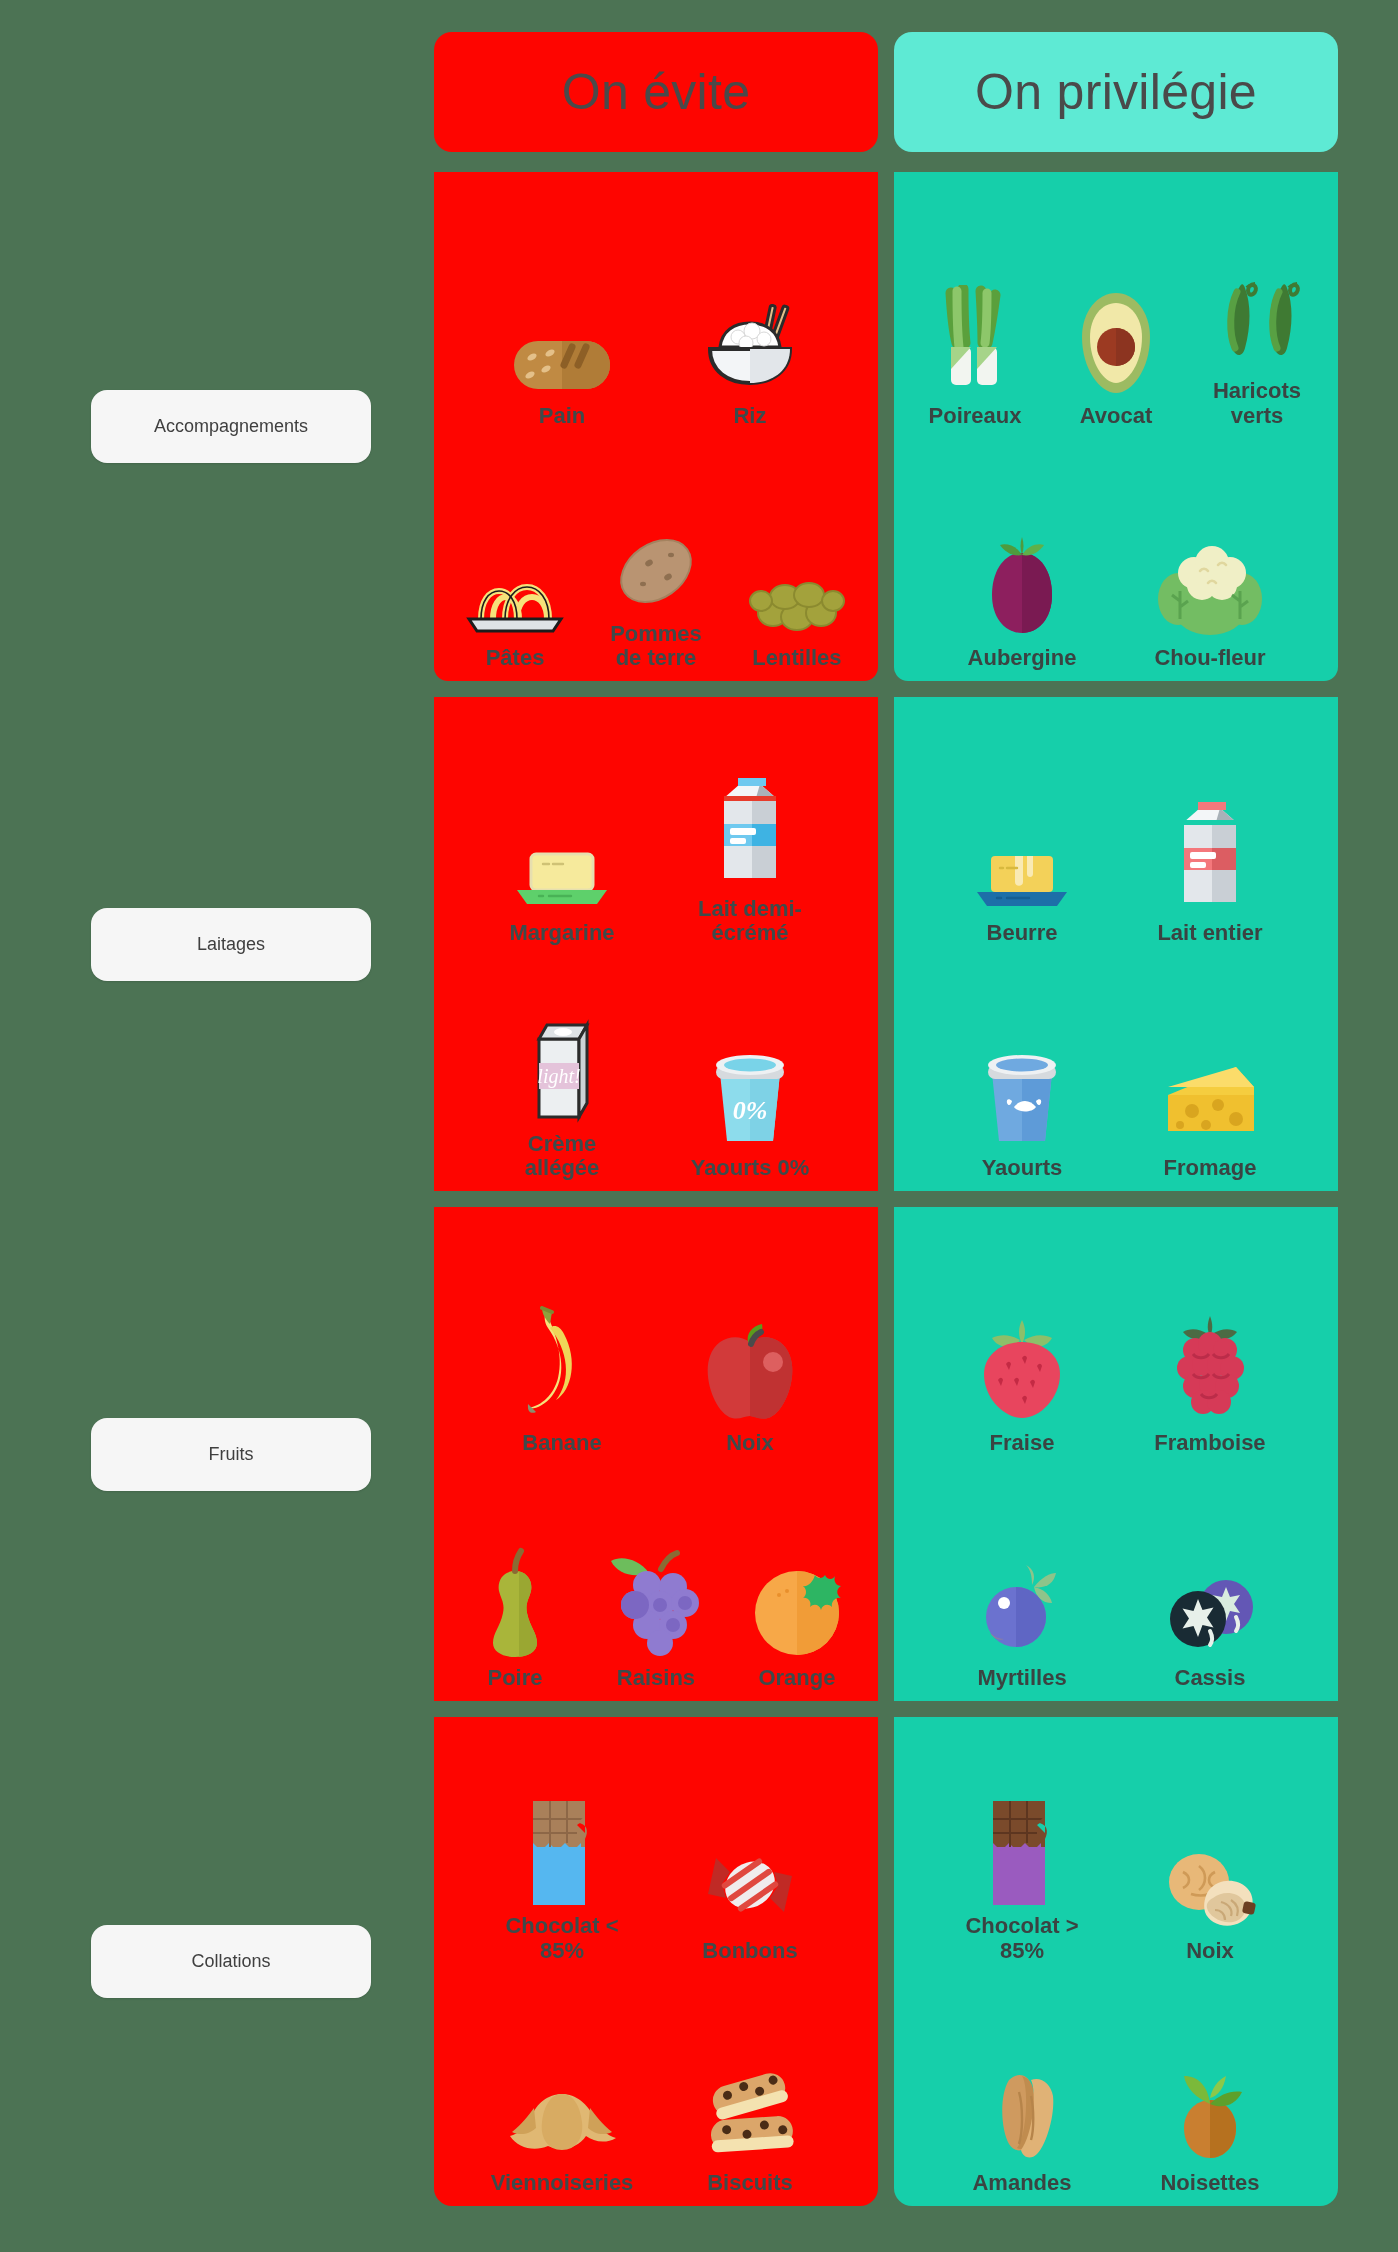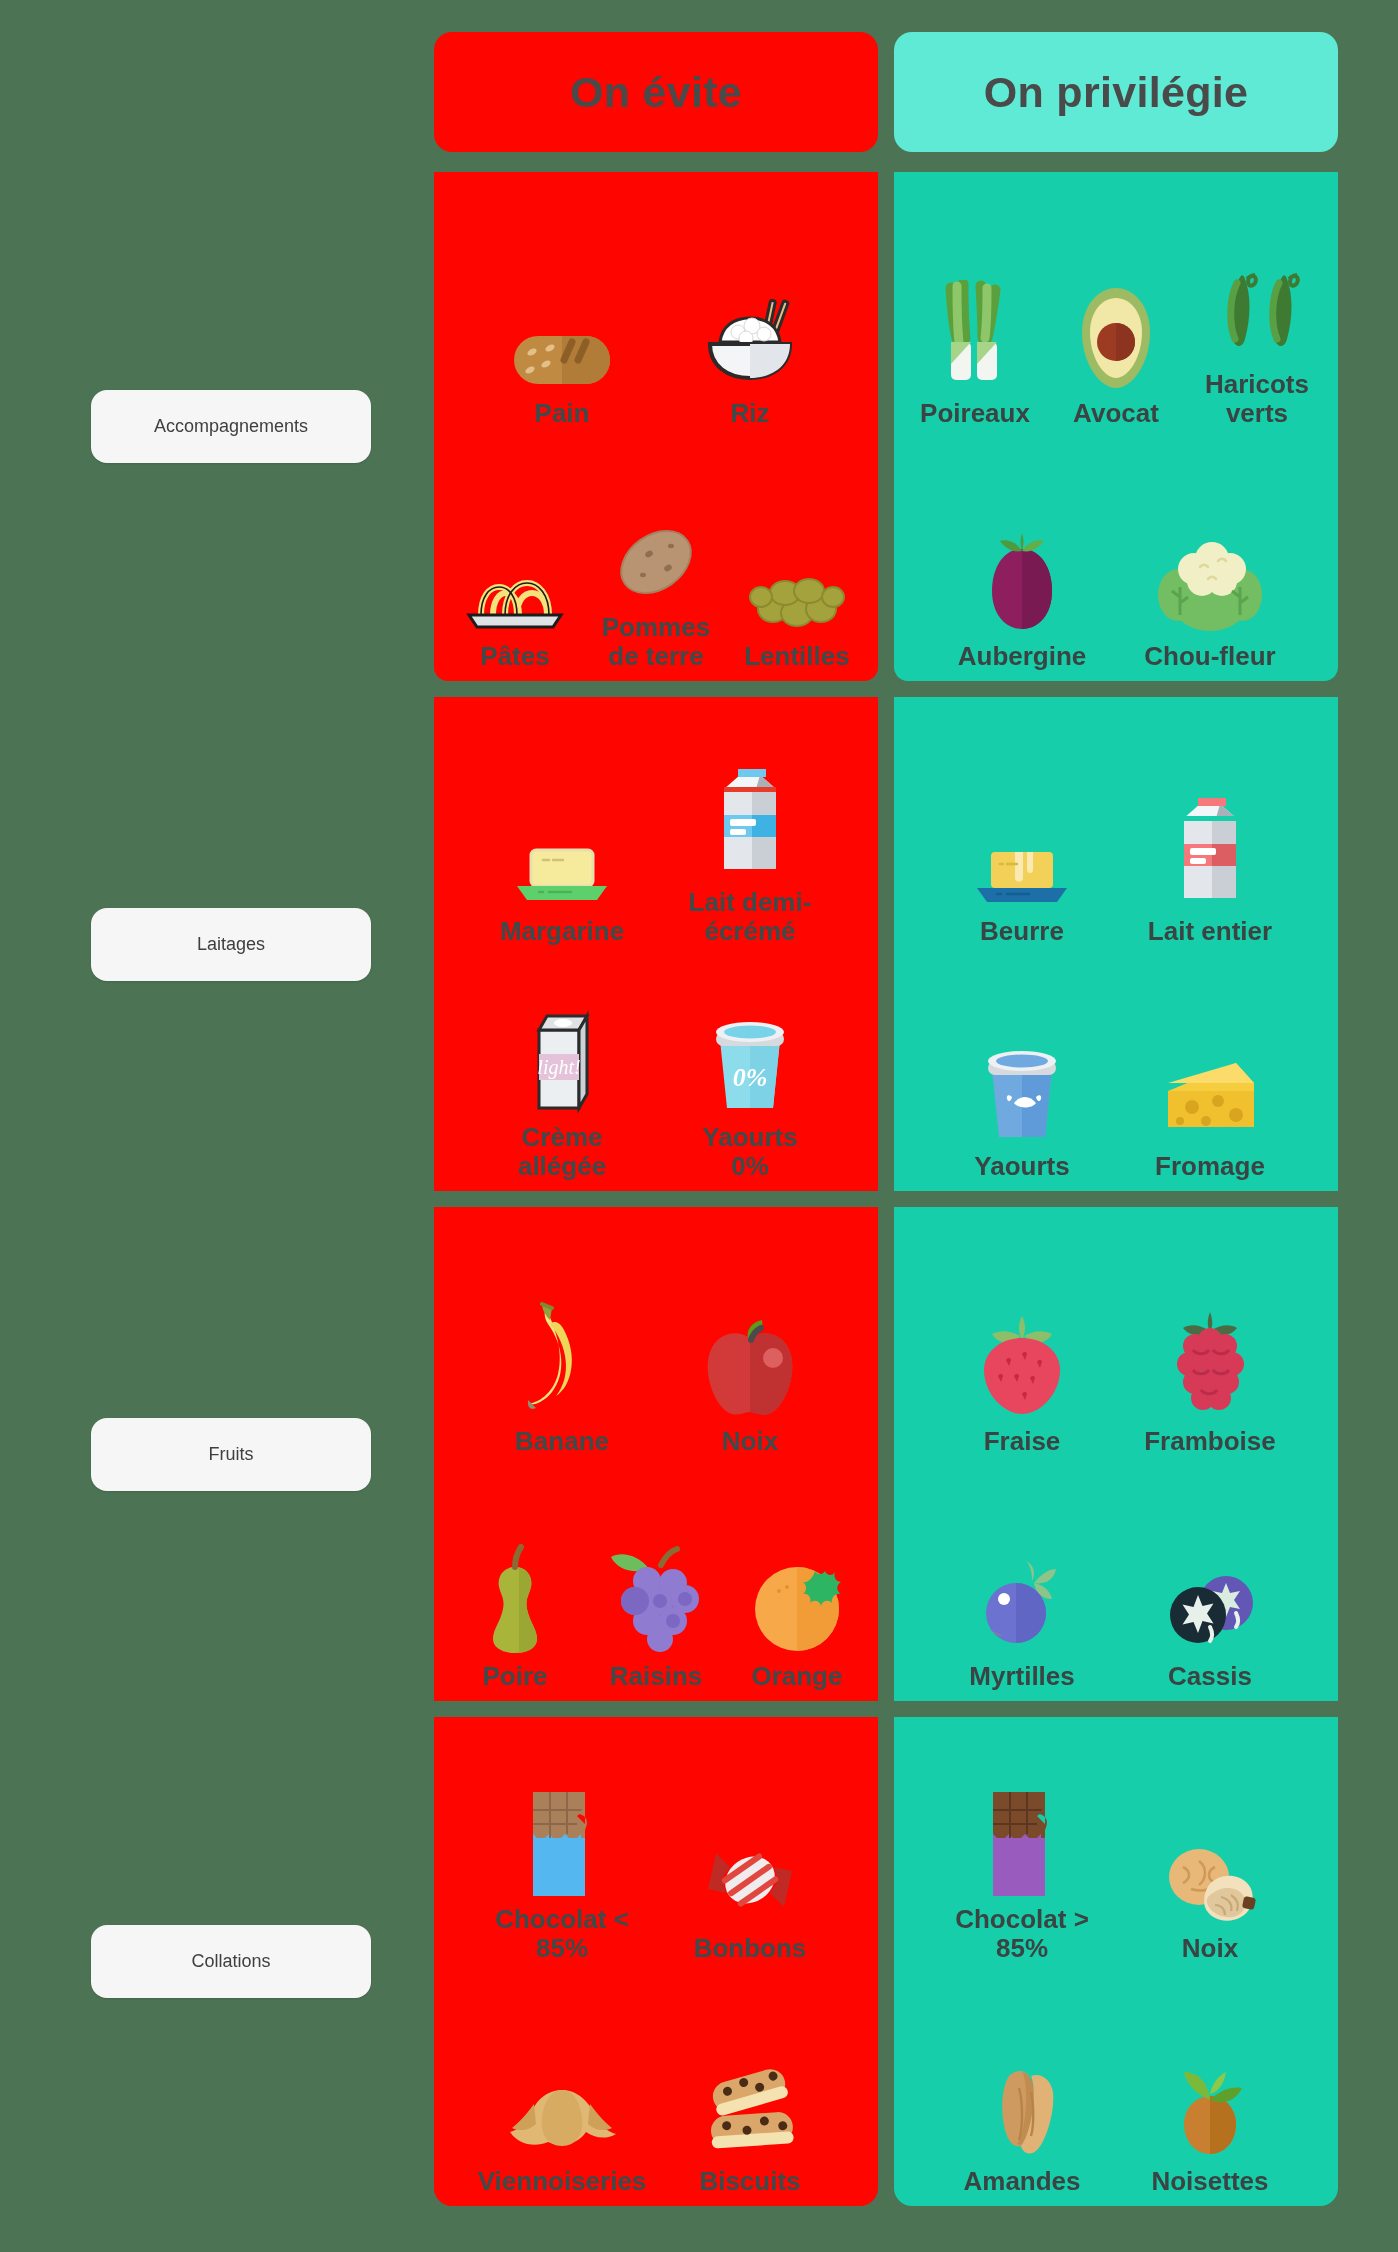--- a/index.html
+++ b/index.html
@@ -22,23 +22,23 @@
     column-gap: 0; row-gap: 0;
     padding: 24px 36px 30px 36px;
   }
 
   
   .hdr {
     margin: 8px 8px 12px 8px;
     border-radius: 18px;
     display: flex; align-items: center; justify-content: center;
     color: #4a4a4a;
-    font-size: 43px;
+    font-size: 50px;
     letter-spacing: .3px;
-    font-weight: 700;
+    font-weight: 400;
   }
   .hdr.avoid { background: #fe0500; }
   .hdr.prefer { background: #5eead4; }
   .hdr-spacer { }
 
   
   .rowlabel-cell { display: flex; align-items: center; justify-content: center; }
   .pill {
     background: #f6f6f6;
     border-radius: 16px;
@@ -73,21 +73,21 @@
   }
   .item {
     display: flex; flex-direction: column;
     align-items: center; justify-content: flex-end;
     width: 33%;
   }
   .art { height: 108px; display:flex; align-items:flex-end; justify-content:center; }
   .art svg { display:block; }
   .cap {
     margin-top: 9px;
-    font-size: 26px;
+    font-size: 22px;
     font-weight: bold;
     color: #3d4b4b;
     text-align: center;
     line-height: 1.12;
     white-space: pre-line;
   }
   .panel.prefer .cap { color: #3a4442; }
 </style>
 </head>
 <body>

